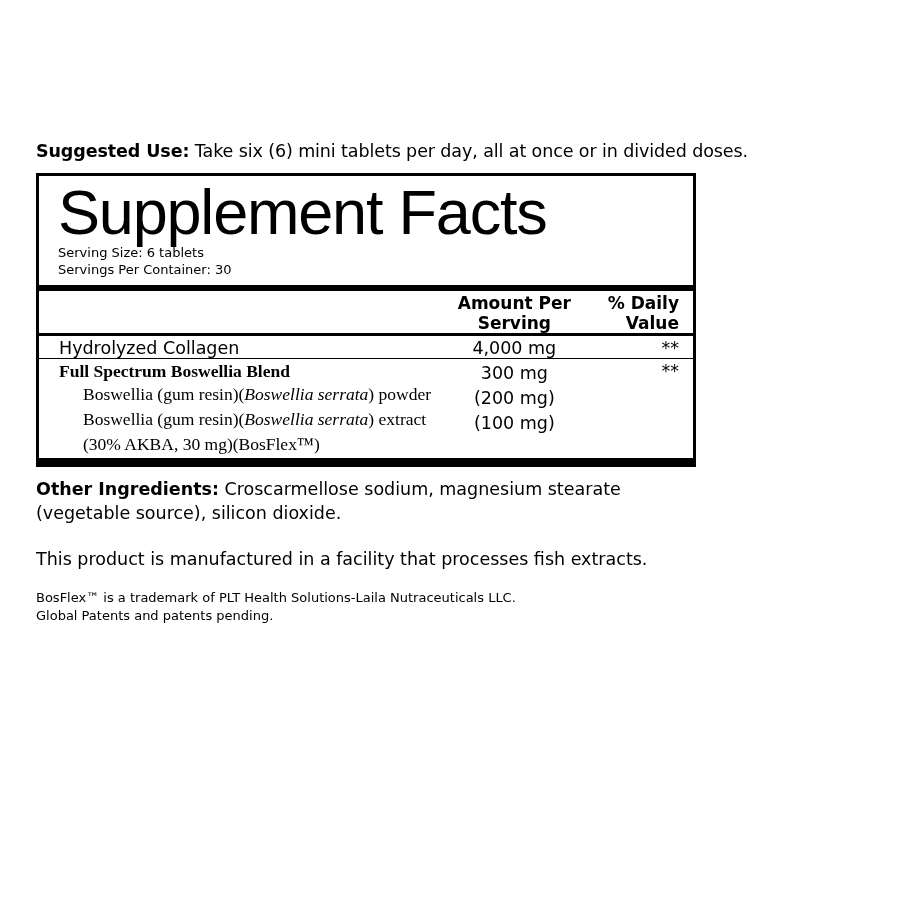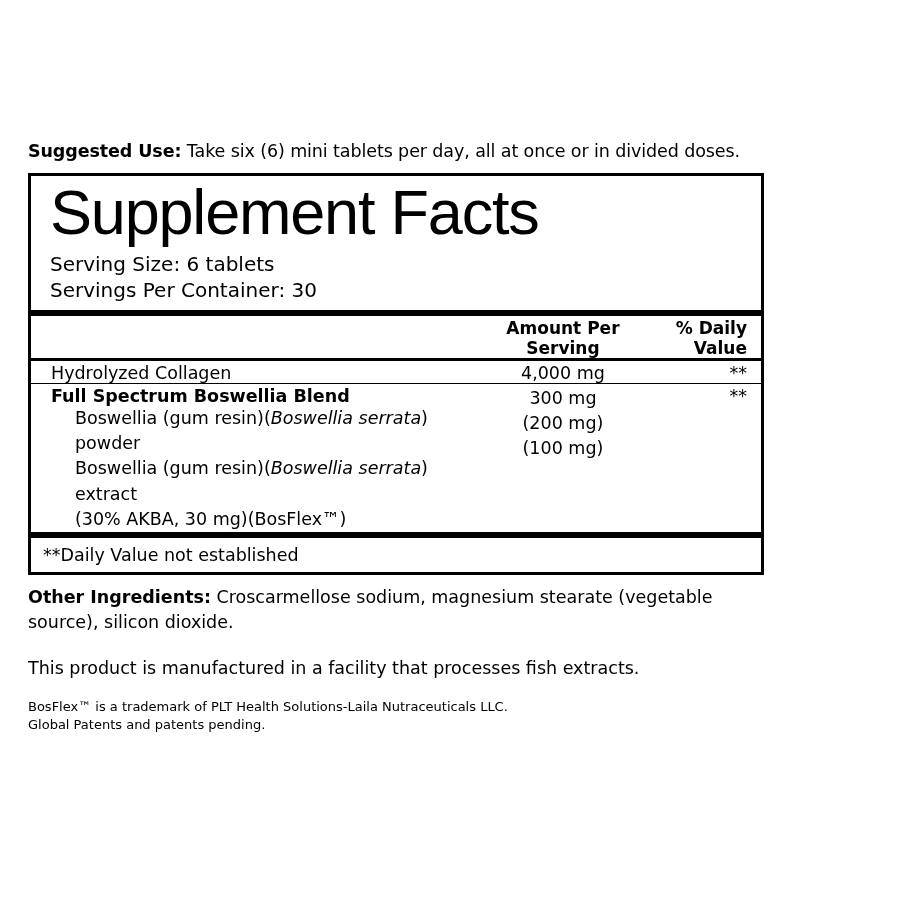--- a/index.html
+++ b/index.html
@@ -10,23 +10,23 @@
   body {
     width: 900px;
     height: 900px;
     font-family: "DejaVu Sans", sans-serif;
     color: #000000;
     position: relative;
     overflow: hidden;
   }
   .page {
     position: absolute;
-    left: 28px;
+    left: 36px;
     top: 140px;
-    width: 736px;
+    width: 660px;
   }
 
   
   .suggested-use {
     font-size: 17.5px;
     line-height: 1.35;
     margin-bottom: 9px;
     white-space: nowrap;
     letter-spacing: -0.1px;
   }
@@ -43,24 +43,24 @@
   }
   .panel-inner {
     padding: 2px 10px 0 10px;
   }
   .sf-title {
     font-family: "Liberation Sans", sans-serif;
     font-size: 63px;
     line-height: 0.98;
     font-weight: normal;
     letter-spacing: -1.2px;
-    margin: 4px 0 9px 9px;
+    margin: 4px 0 2px 9px;
   }
   .serving-lines {
-    font-size: 20px;
+    font-size: 13px;
     line-height: 1.28;
     margin: 2px 0 6px 9px;
   }
 
   .rule-thick {
     border-top: 6px solid #000;
     margin: 0;
   }
   .rule-medium {
     border-top: 3px solid #000;
@@ -95,21 +95,21 @@
   .nutrient-row td {
     padding: 6px 0 7px 0;
   }
   .nutrient-row .col-name { padding-left: 10px; }
   .nutrient-row .col-amt { padding-right: 14px; }
   .nutrient-row .col-dv { padding-right: 4px; }
 
   .blend-row td {
     padding: 6px 0 8px 0;
   }
-  .blend-row .col-name { padding-left: 10px; }
+  .blend-row .col-name { padding-left: 10px; font-family: Liberation Serif, serif; }
   .blend-row .col-amt { padding-right: 14px; }
   .blend-row .col-dv { padding-right: 4px; }
 
   .blend-title {
     font-weight: bold;
   }
   .sub-item {
     padding-left: 24px;
     line-height: 1.45;
   }
@@ -206,21 +206,20 @@
             <div class="amt-line">(100 mg)</div>
           </td>
           <td class="col-dv">**</td>
         </tr>
       </tbody>
         </table>
     </div>
 
     <div class="rule-thick"></div>
 
-    <div class="footnote">**Daily Value not established</div>
   </div>
 
   <div class="other-ing">
     <span class="lead">Other Ingredients:</span><span> Croscarmellose sodium, magnesium stearate (vegetable source), silicon dioxide.</span>
   </div>
 
   <div class="para">This product is manufactured in a facility that processes fish extracts.</div>
 
   <div class="para-tight">
     <div>BosFlex™ is a trademark of PLT Health Solutions-Laila Nutraceuticals LLC.</div>

